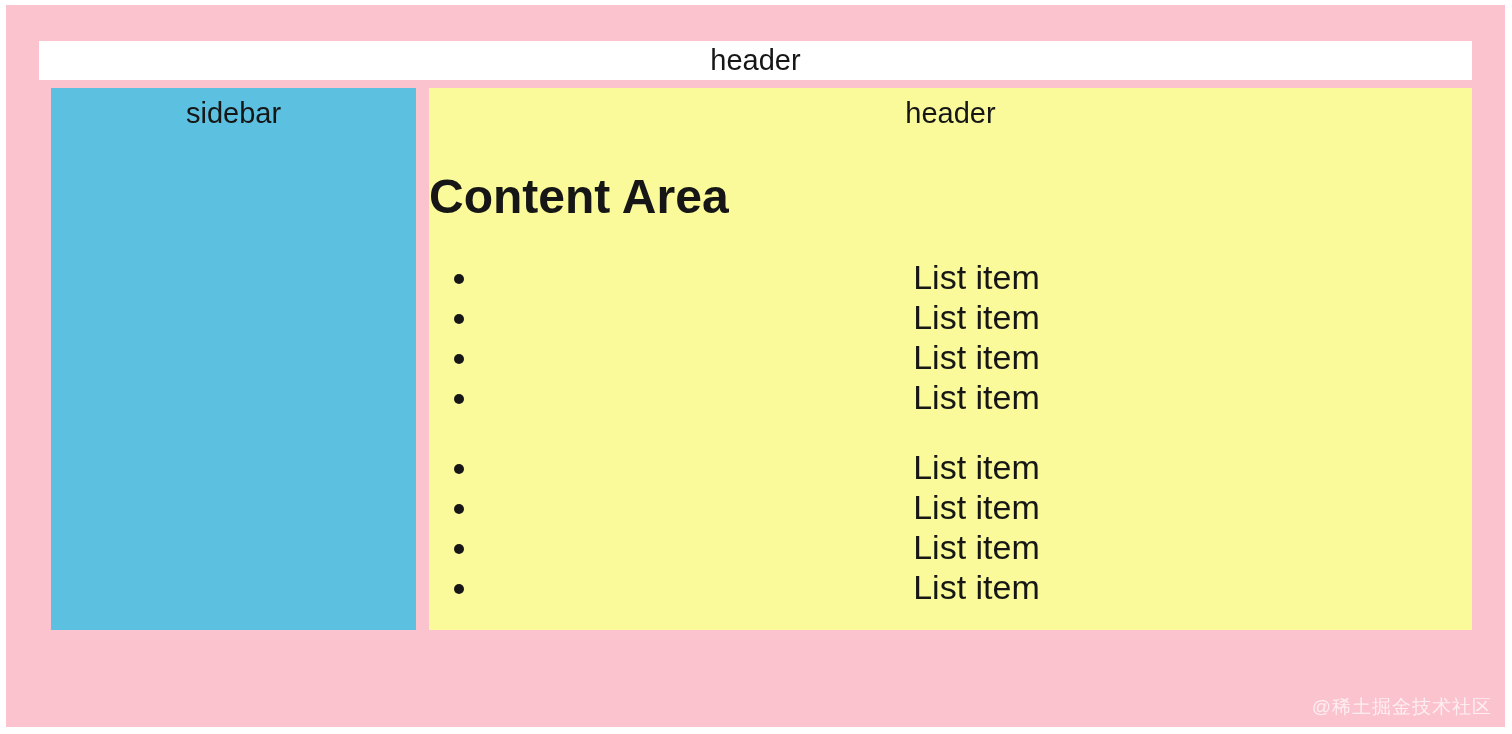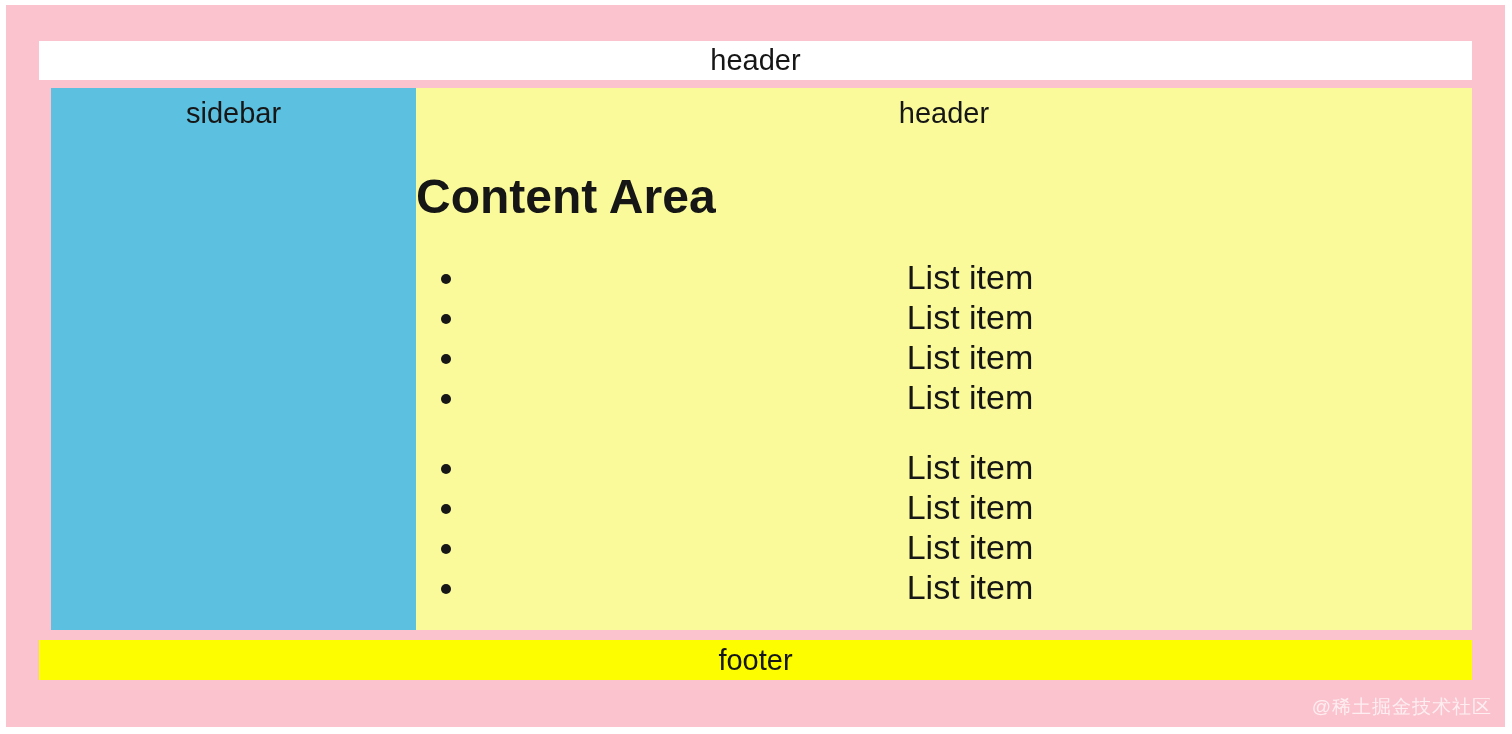--- a/index.html
+++ b/index.html
@@ -30,21 +30,21 @@
     background: var(--header-bg, #ffffff);
     text-align: center;
     line-height: 39px;
     font-size: 29px;
   }
   .main {
     flex: none;
     margin-top: 8px;
     height: 542px;
     display: flex;
-    gap: 0;
+    gap: 13px;
     padding-left: 12px;
   }
   .sidebar {
     flex: none;
     width: 365px;
     background: var(--sidebar-bg, #5cc0e1);
     text-align: center;
   }
   .sidebar-label, .content-label {
     display: block;
@@ -121,19 +121,16 @@
       <ul>
           <li>List item</li>
           <li>List item</li>
           <li>List item</li>
           <li>List item</li>
         </ul>
     </section>
 
   </div>
 
-  <div class="footer">
-    <span>footer</span>
-  </div>
 
 </div>
 
 <div class="watermark">@稀土掘金技术社区</div>
 
 </body></html>

